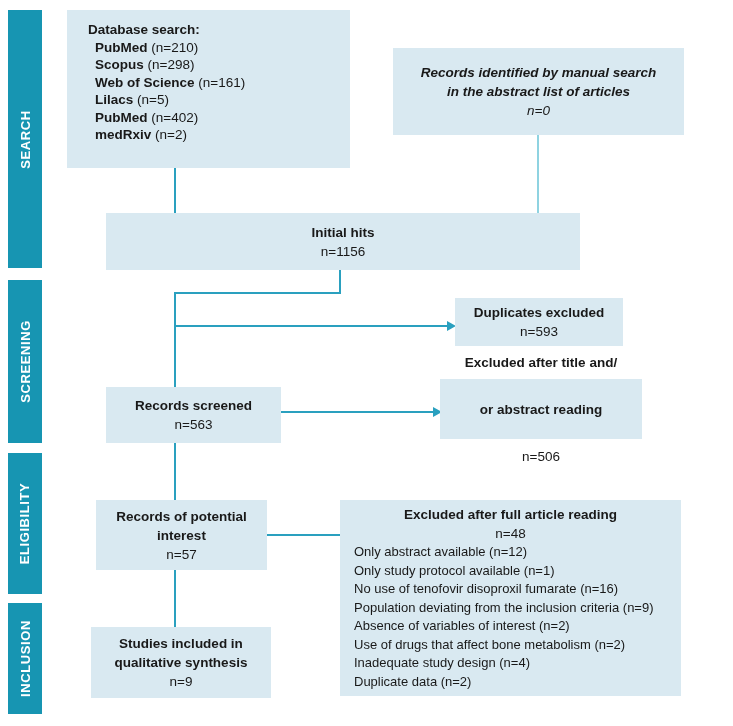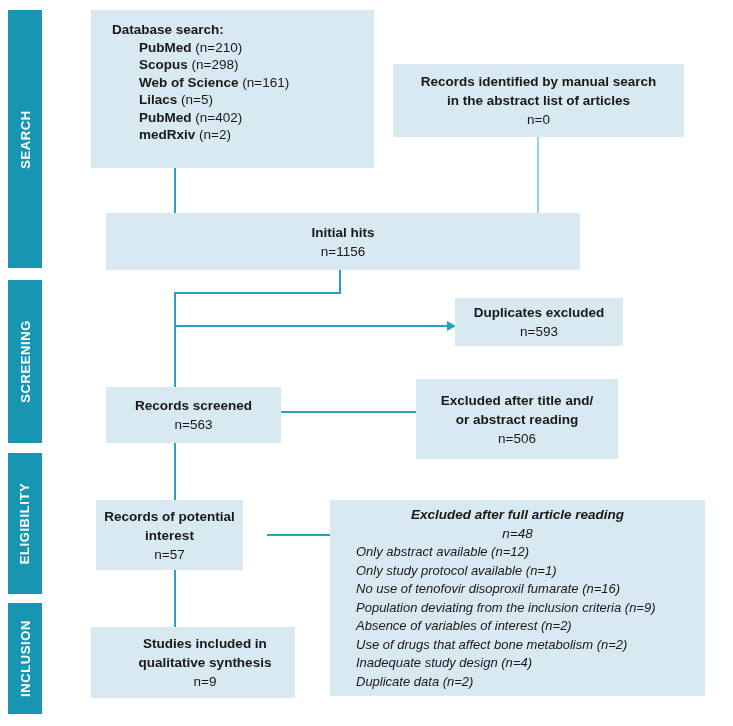--- a/index.html
+++ b/index.html
@@ -34,24 +34,24 @@
     position:absolute;background:var(--box);
     font-size:13.5px;line-height:19px;
   }
   .bold{font-weight:bold;}
   .center-box{
     display:flex;flex-direction:column;
     align-items:center;justify-content:center;
     text-align:center;
   }
   .db-title{padding:11px 0 0 21px;font-weight:bold;line-height:17.5px;}
-  .db-item{padding-left:48px;line-height:17.5px;white-space:nowrap;}
+  .db-item{padding-left:28px;line-height:17.5px;white-space:nowrap;}
   .full-box{padding-top:6px;line-height:18.5px;}
   .full-box .center-line{text-align:center;}
-  .reason{padding-left:26px;white-space:nowrap;font-size:13px;}
+  .reason{padding-left:14px;white-space:nowrap;font-size:13px;}
   
   .vline{position:absolute;width:2px;background:var(--line);}
   .hline{position:absolute;height:2px;background:var(--line);}
   .vline.light{background:var(--line-light);}
   .arrowhead{
     position:absolute;width:0;height:0;
     border-top:5px solid transparent;
     border-bottom:5px solid transparent;
     border-left:9px solid var(--line);
   }
@@ -81,75 +81,75 @@
   <div class="vline" style="left:174px;top:292px;height:95px;"></div>
   <div class="hline" style="left:174px;top:325px;width:273px;"></div>
   <div class="arrowhead" style="left:447px;top:321px;"></div>
   <div class="vline" style="left:174px;top:443px;height:58px;"></div>
   <div class="hline" style="left:257px;top:411px;width:176px;"></div>
   <div class="arrowhead" style="left:433px;top:407px;"></div>
   <div class="vline" style="left:174px;top:570px;height:58px;"></div>
   <div class="hline" style="left:267px;top:534px;width:74px;"></div>
   <div class="arrowhead" style="left:341px;top:530px;"></div>
 
-  <div class="box" style="left:67px;top:10px;width:283px;height:158px;margin-left:24px;">
+  <div class="box" style="left:67px;top:10px;width:283px;height:158px;">
     <div class="db-title">Database search:</div>
     <div class="db-item"><span class="bold">PubMed</span> <span>(n=210)</span></div>
     <div class="db-item"><span class="bold">Scopus</span> <span>(n=298)</span></div>
     <div class="db-item"><span class="bold">Web of Science</span> <span>(n=161)</span></div>
     <div class="db-item"><span class="bold">Lilacs</span> <span>(n=5)</span></div>
     <div class="db-item"><span class="bold">PubMed</span> <span>(n=402)</span></div>
     <div class="db-item"><span class="bold">medRxiv</span> <span>(n=2)</span></div>
   </div>
 
-  <div class="box center-box" style="left:393px;top:64px;width:291px;height:73px;">
+  <div class="box center-box" style="left:393px;top:48px;width:291px;height:87px;font-style:italic;">
     <div class="bold">Records identified by manual search</div>
     <div class="bold">in the abstract list of articles</div>
     <div>n=0</div>
   </div>
 
   <div class="box center-box" style="left:106px;top:213px;width:474px;height:57px;justify-content:center;">
     <div class="bold">Initial hits</div>
     <div>n=1156</div>
   </div>
 
   <div class="box center-box" style="left:455px;top:298px;width:168px;height:48px;">
     <div class="bold">Duplicates excluded</div>
     <div>n=593</div>
   </div>
 
   <div class="box center-box" style="left:106px;top:387px;width:175px;height:56px;">
     <div class="bold">Records screened</div>
     <div>n=563</div>
   </div>
 
-  <div class="box center-box" style="left:416px;top:379px;width:202px;height:80px;">
+  <div class="box center-box" style="left:440px;top:379px;width:202px;height:60px;gap:28px;">
     <div class="bold">Excluded after title and/</div>
     <div class="bold">or abstract reading</div>
     <div>n=506</div>
   </div>
 
-  <div class="box center-box" style="left:96px;top:500px;width:147px;height:70px;">
+  <div class="box center-box" style="left:96px;top:500px;width:171px;height:70px;">
     <div class="bold">Records of potential</div>
     <div class="bold">interest</div>
     <div>n=57</div>
   </div>
 
-  <div class="box full-box" style="left:330px;top:500px;width:375px;height:190px;font-style:italic;">
+  <div class="box full-box" style="left:340px;top:500px;width:341px;height:190px;">
     <div class="center-line bold">Excluded after full article reading</div>
     <div class="center-line">n=48</div>
     <div class="reason">Only abstract available (n=12)</div>
     <div class="reason">Only study protocol available (n=1)</div>
     <div class="reason">No use of tenofovir disoproxil fumarate (n=16)</div>
     <div class="reason">Population deviating from the inclusion criteria (n=9)</div>
     <div class="reason">Absence of variables of interest (n=2)</div>
     <div class="reason">Use of drugs that affect bone metabolism (n=2)</div>
     <div class="reason">Inadequate study design (n=4)</div>
     <div class="reason">Duplicate data (n=2)</div>
   </div>
 
-  <div class="box center-box" style="left:91px;top:627px;width:180px;height:71px;padding-left:24px;">
+  <div class="box center-box" style="left:91px;top:627px;width:180px;height:71px;">
     <div class="bold">Studies included in</div>
     <div class="bold">qualitative synthesis</div>
     <div>n=9</div>
   </div>
 
 </div>
 
 </body></html>

